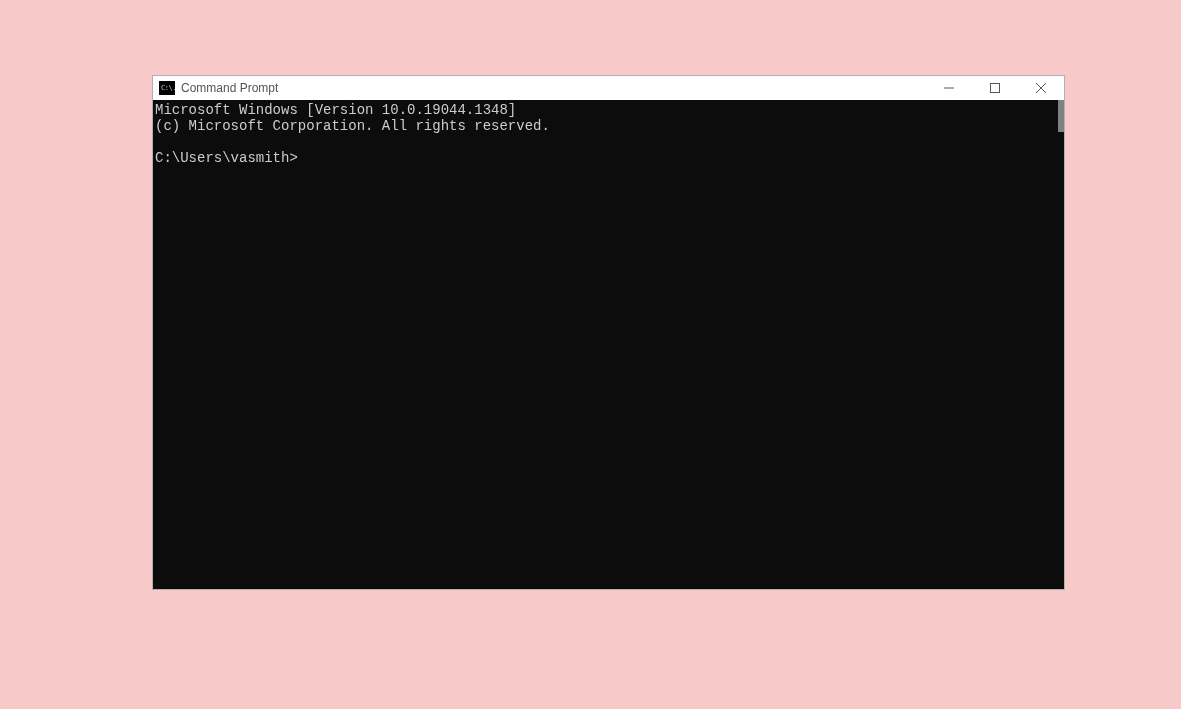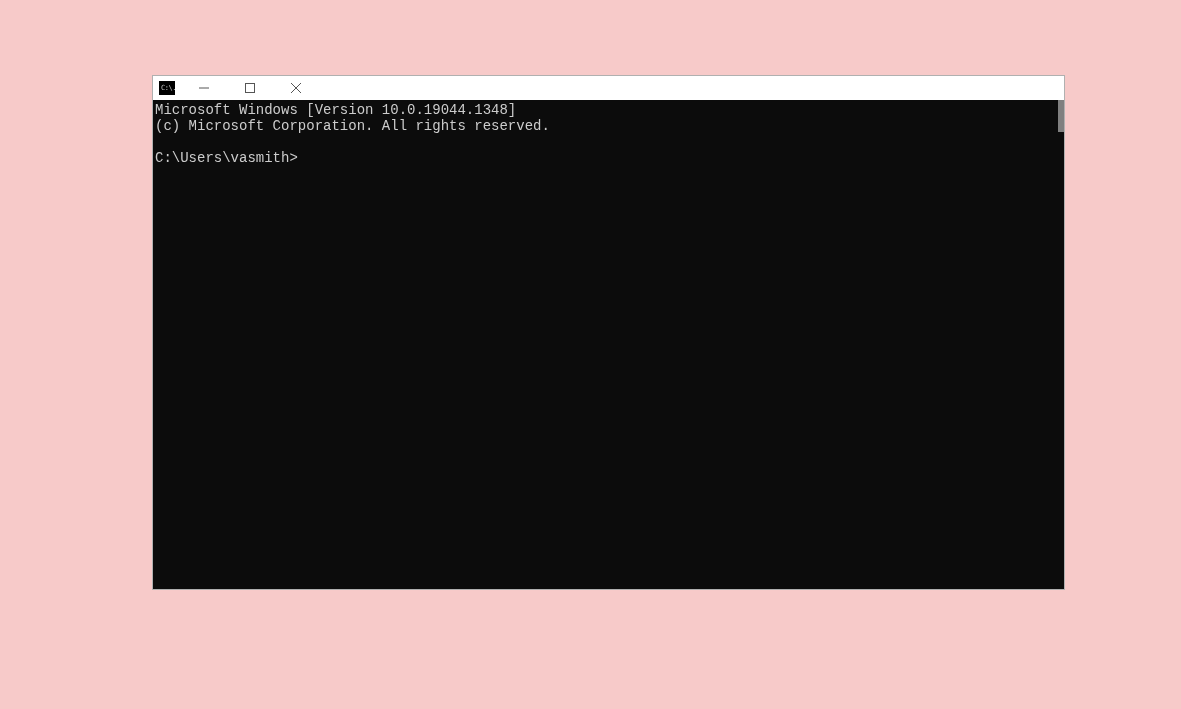--- a/index.html
+++ b/index.html
@@ -114,20 +114,21 @@
     }
   </style>
 </head>
 <body>
 
 <div class="window">
   <div class="titlebar">
     <div class="titlebar-icon">
       <span class="titlebar-icon-text">C:\.</span>
     </div>
+    <div class="titlebar-title">Command Prompt</div>
     <div class="titlebar-controls">
       <div class="titlebar-btn">
         <svg viewBox="0 0 10 10">
           <line x1="0" y1="5" x2="10" y2="5"></line>
         </svg>
       </div>
       <div class="titlebar-btn">
         <svg viewBox="0 0 10 10">
           <rect x="0.5" y="0.5" width="9" height="9"></rect>
         </svg>

